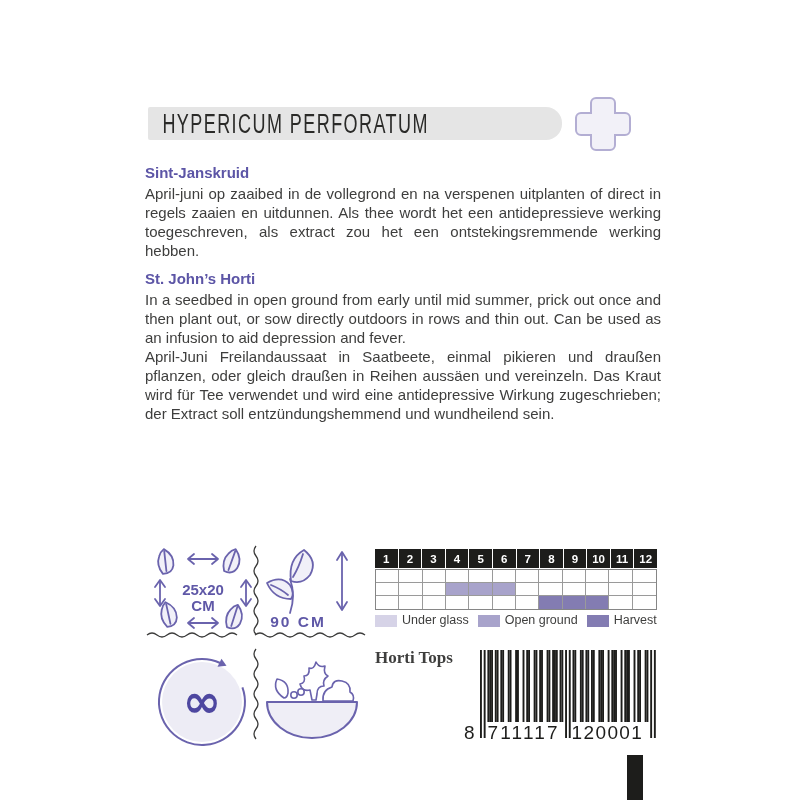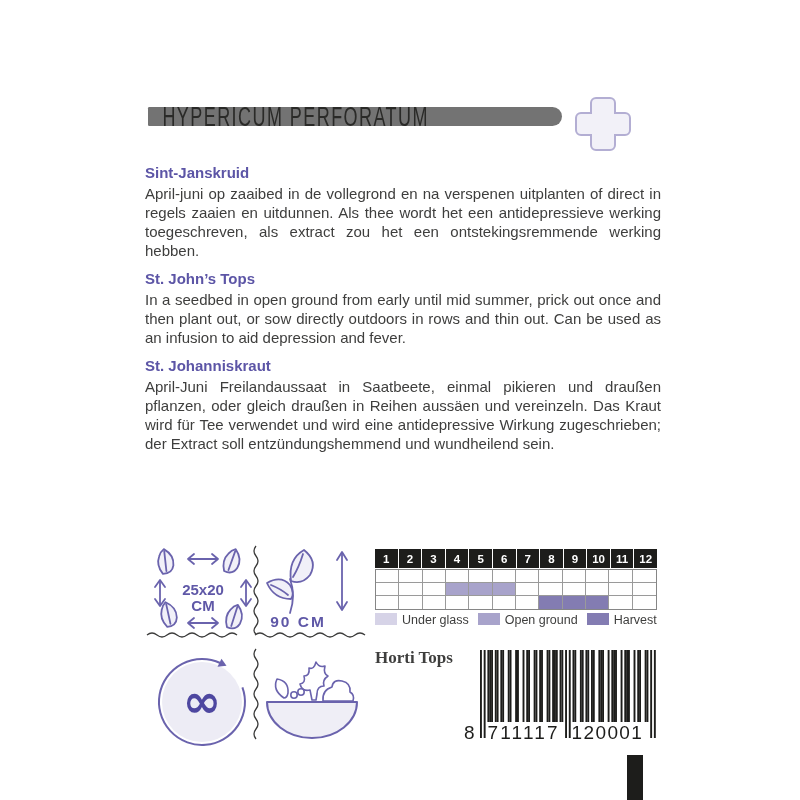--- a/index.html
+++ b/index.html
@@ -2,22 +2,22 @@
 <html><head>
 <meta charset="utf-8">
 <style>
   html,body{margin:0;padding:0;background:#ffffff;}
   .page{
     position:relative;width:800px;height:800px;background:#ffffff;overflow:hidden;
     font-family:"Liberation Sans",sans-serif;color:#3e3e3d;
   }
   
   .title-band{
-    position:absolute;left:148px;top:107px;width:414px;height:19px;
-    background:#737373;border-radius:2px 16px 16px 2px;
+    position:absolute;left:148px;top:107px;width:414px;height:33px;
+    background:#e5e5e5;border-radius:2px 16px 16px 2px;
     display:flex;align-items:center;
   }
   .title-text{
     padding-left:20px;font-size:25px;font-weight:400;color:#2a2a28;
     letter-spacing:2px;white-space:nowrap;
     transform:scale(0.72,1.08);transform-origin:left center;
   }
   .plus-icon{position:absolute;left:572px;top:95px;}
   
   .sections{position:absolute;left:145px;top:148px;width:516px;}
@@ -34,21 +34,21 @@
   
   .cal{position:absolute;left:375px;top:549px;width:282px;}
   .cal-months{display:grid;grid-template-columns:repeat(12,1fr);gap:1px;height:19px;background:#ffffff;}
   .cal-month{background:#1d1d1b;color:#ffffff;font-size:11.5px;font-weight:bold;
     display:flex;align-items:center;justify-content:center;}
   .cal-body{border:1px solid #868686;margin-top:1px;background:#ffffff;}
   .cal-row{display:grid;grid-template-columns:repeat(12,1fr);height:13px;}
   .cal-cell{border-right:1px solid #9a9a9a;}
   .cal-cell:last-child{border-right:none;}
   .cal-row:not(:last-child) .cal-cell{border-bottom:1px solid #9a9a9a;}
-  .cal-legend{display:flex;align-items:flex-start;margin-top:3px;font-size:12.5px;color:#3e3e3d;}
+  .cal-legend{display:flex;align-items:flex-end;margin-top:3px;font-size:12.5px;color:#3e3e3d;}
   .legend-swatch{width:22px;height:12px;margin-right:5px;flex:none;}
   .legend-label{margin-right:9px;white-space:nowrap;}
   
   .distributor{position:absolute;left:375px;top:651px;width:100px;font-size:11.5px;line-height:14.6px;color:#3e3e3d;}
   .dist-name{font-weight:bold;font-size:17px;margin-bottom:1px;font-family:Liberation Serif, serif;}
   .barcode-svg{position:absolute;left:462px;top:648px;}
   .print-mark{position:absolute;left:627px;top:755px;width:16px;height:45px;background:#1d1d1b;}
   .stroke-p{stroke:#6a63ad;fill:none;stroke-width:1.8;stroke-linecap:round;stroke-linejoin:round;}
   .fill-leaf{fill:#f1f0f8;}
   .icon-label{font-family:"Liberation Sans",sans-serif;font-weight:bold;fill:#5f58a7;}
@@ -62,23 +62,22 @@
     <span class="title-text">HYPERICUM PERFORATUM</span>
   </div>
 
   <svg class="plus-icon" width="62" height="58" viewBox="0 0 62 58">
     <path d="M24 3 h14 a5 5 0 0 1 5 5 v10 h10 a5 5 0 0 1 5 5 v12 a5 5 0 0 1 -5 5 h-10 v10 a5 5 0 0 1 -5 5 h-14 a5 5 0 0 1 -5 -5 v-10 h-10 a5 5 0 0 1 -5 -5 v-12 a5 5 0 0 1 5 -5 h10 v-10 a5 5 0 0 1 5 -5 z" fill="#f2f1f8" stroke="#b3aed3" stroke-width="2"></path>
   </svg>
 
   <div class="sections">
       <div class="sec-heading">Sint-Janskruid</div>
       <p class="sec-body">April-juni op zaaibed in de vollegrond en na verspenen uitplanten of direct in regels zaaien en uitdunnen. Als thee wordt het een antidepressieve werking toegeschreven, als extract zou het een ontstekingsremmende werking hebben.</p>
-      <div class="sec-heading">St. John’s Tops</div>
+      <div class="sec-heading">St. John’s Horti</div>
       <p class="sec-body">In a seedbed in open ground from early until mid summer, prick out once and then plant out, or sow directly outdoors in rows and thin out. Can be used as an infusion to aid depression and fever.</p>
-      <div class="sec-heading">St. Johanniskraut</div>
       <p class="sec-body">April-Juni Freilandaussaat in Saatbeete, einmal pikieren und draußen pflanzen, oder gleich draußen in Reihen aussäen und vereinzeln. Das Kraut wird für Tee verwendet und wird eine antidepressive Wirkung zugeschrieben; der Extract soll entzündungshemmend und wundheilend sein.</p>
     </div>
 
   <svg class="icon-svg" style="left:149px;top:547px;" width="108" height="88" viewBox="0 0 108 88">
     <g class="stroke-p">
       <g transform="translate(6,4) rotate(-12)">
         <path class="fill-leaf" d="M9,0 Q18,8 15,18 Q12,26 3,24 Q-2,14 3,6 Q5,2 9,0 Z"></path>
           <path d="M9,2 Q8,12 7,22"></path>
       </g>
       <g transform="translate(78,0) rotate(14)">

